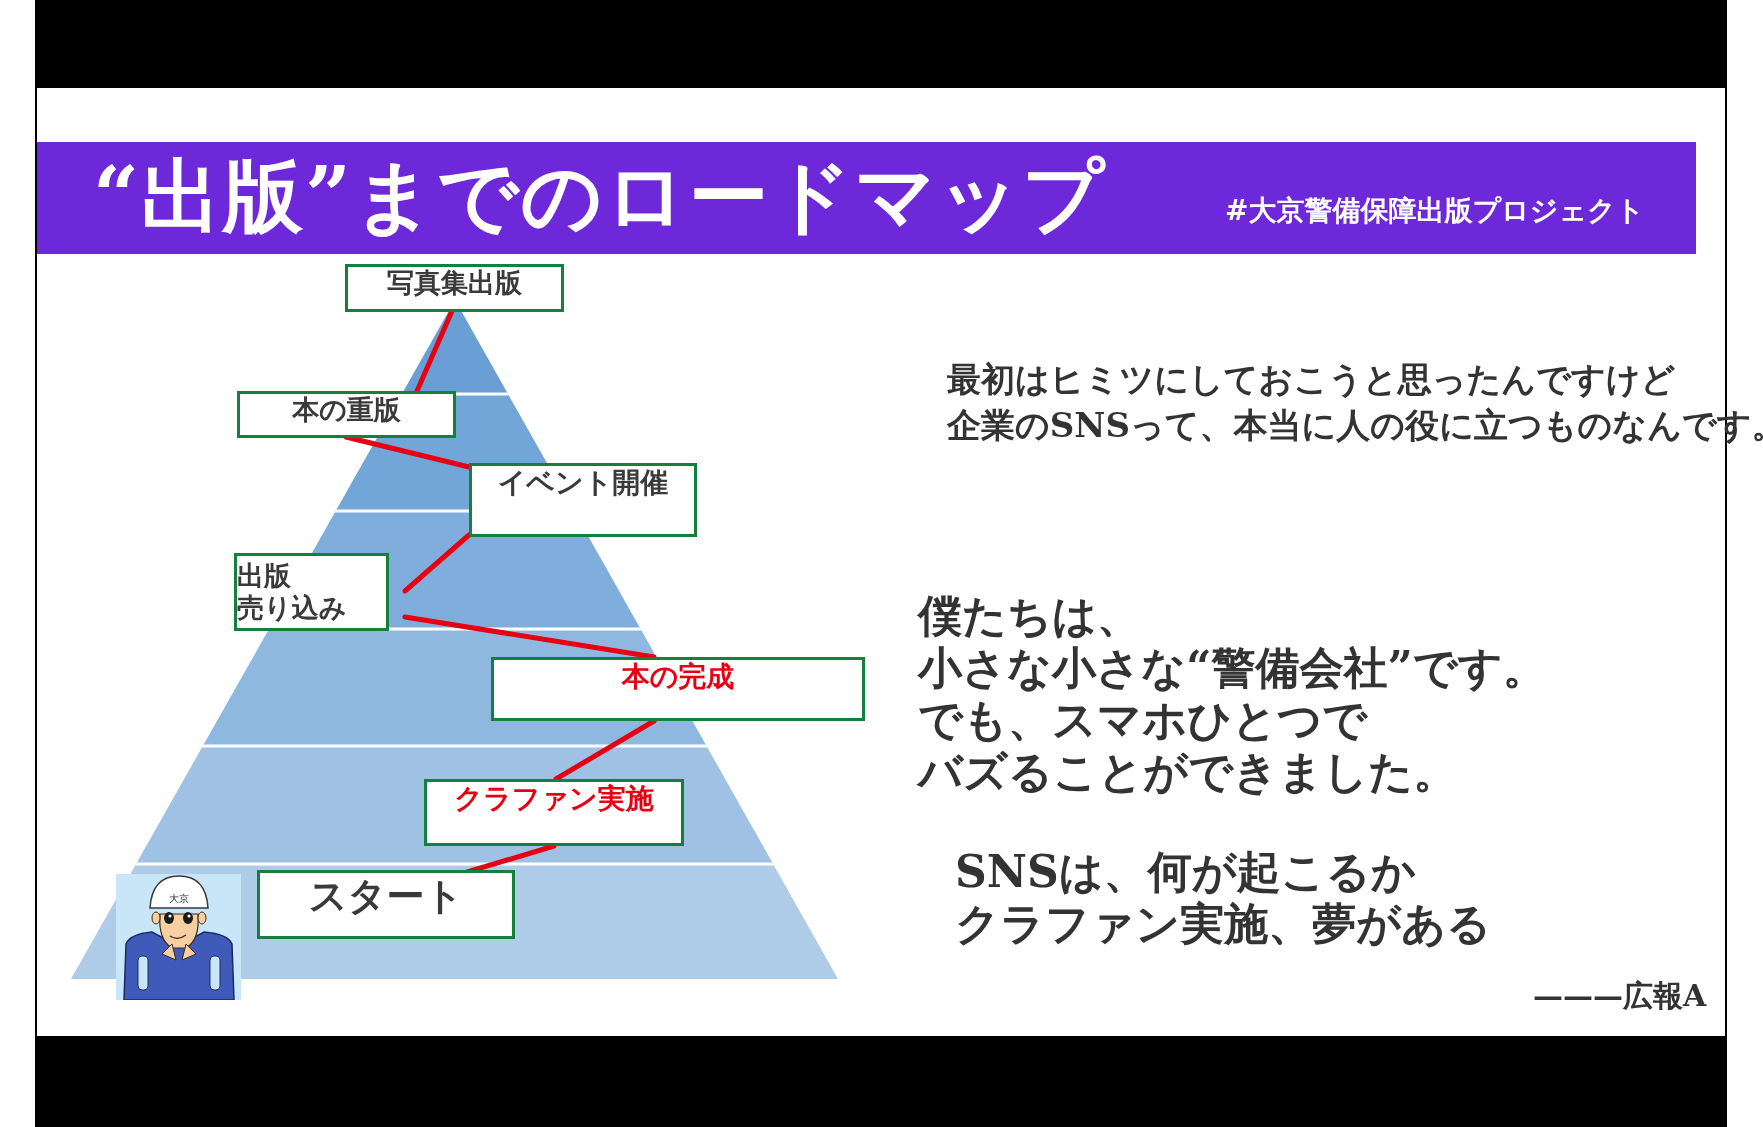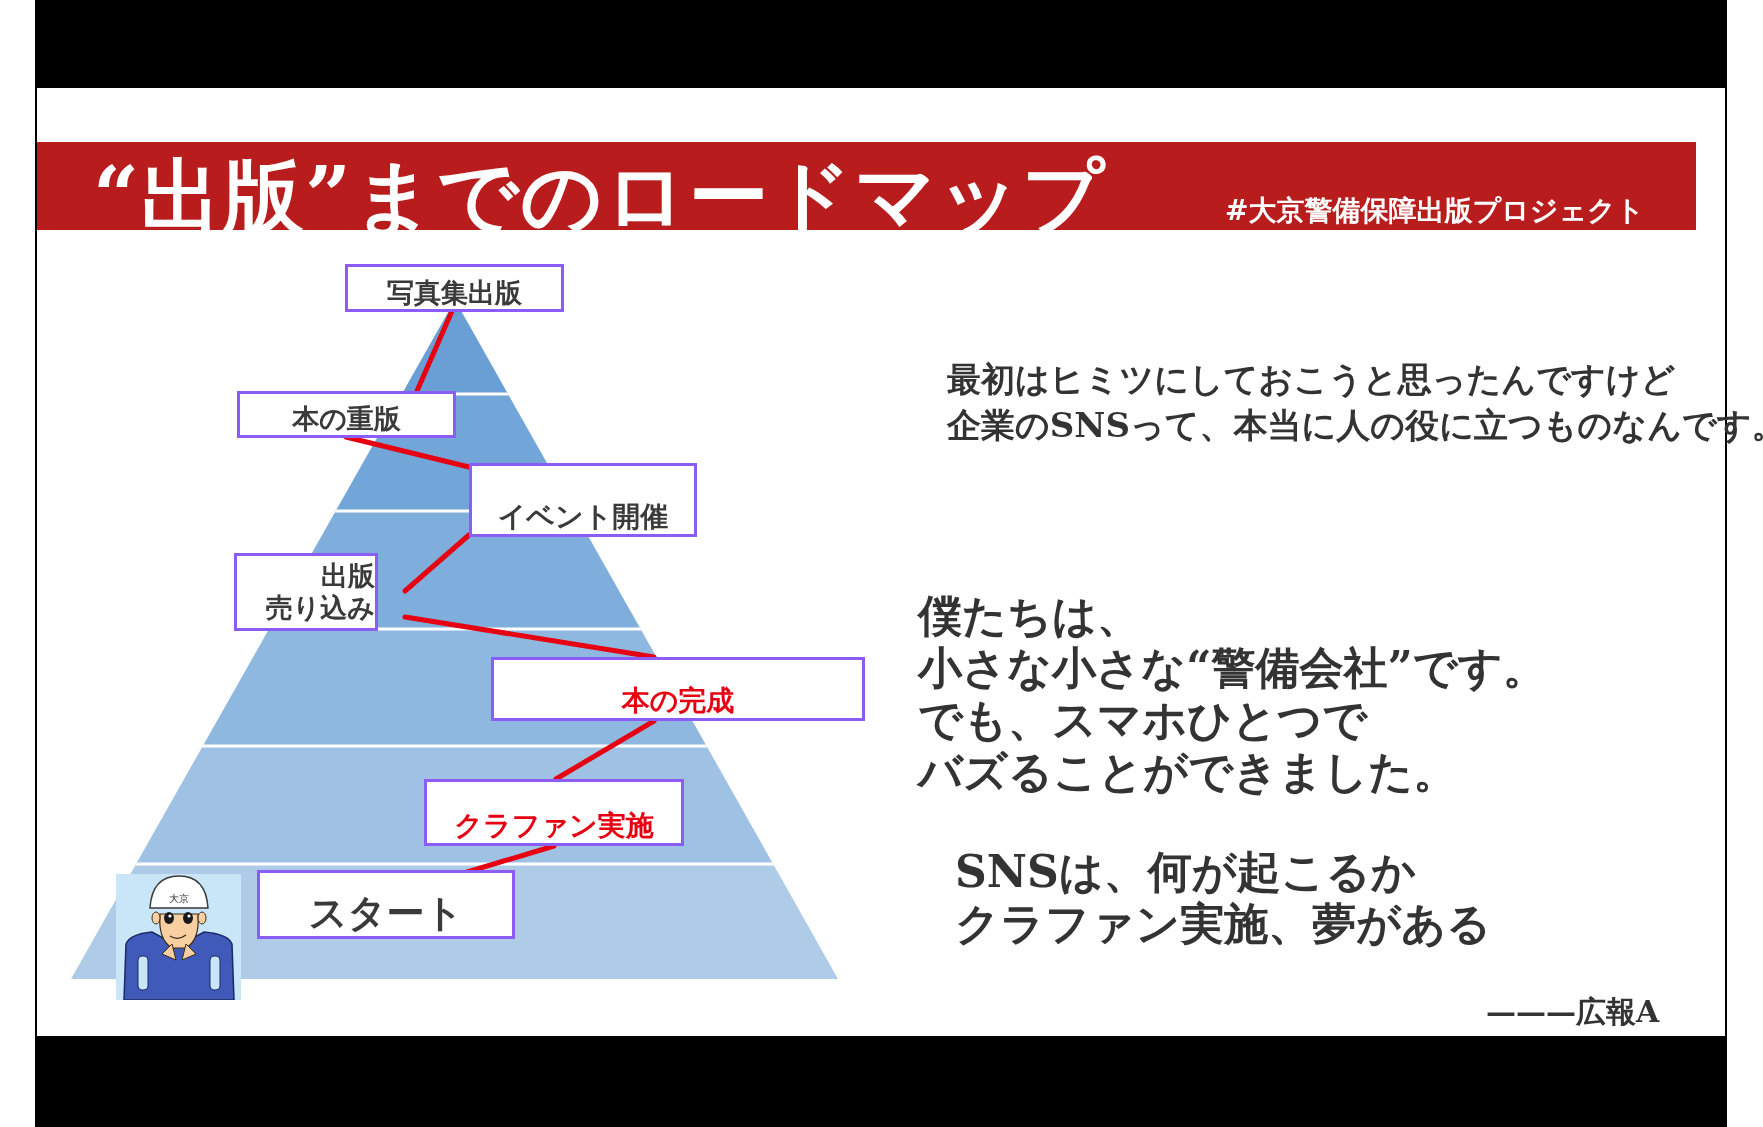--- a/index.html
+++ b/index.html
@@ -4,47 +4,47 @@
 <style>
   html, body { margin: 0; padding: 0; }
   body {
     width: 1763px; height: 1127px; position: relative; overflow: hidden;
     background: #ffffff;
     font-family: "DejaVu Serif", "Liberation Serif", serif;
   }
   .frame { position: absolute; left: 35px; top: 0; width: 1692px; height: 1127px; background: #000; }
   .slide { position: absolute; left: 37px; top: 88px; width: 1688px; height: 948px; background: #ffffff; }
   .banner {
-    position: absolute; left: 37px; top: 142px; width: 1659px; height: 88px;
-    background: #b91c1c; overflow: hidden;
+    position: absolute; left: 37px; top: 142px; width: 1659px; height: 112px;
+    background: #6d28d9; overflow: hidden;
   }
   .title {
     position: absolute; left: 56px; top: 6px; color: #ffffff;
     font-size: 80px; font-weight: bold; line-height: 96px; white-space: nowrap;
     letter-spacing: 2px;
   }
   .hashtag {
     position: absolute; left: 1188px; top: 52px; color: #ffffff;
     font-size: 28px; font-weight: bold; line-height: 34px; white-space: nowrap;
   }
   svg.pyr { position: absolute; left: 0; top: 0; }
   .box {
-    position: absolute; background: #ffffff; border: 3px solid #8b5cf6;
-    box-sizing: border-box; display: flex; align-items: flex-end; justify-content: center;
+    position: absolute; background: #ffffff; border: 3px solid #15803d;
+    box-sizing: border-box; display: flex; align-items: flex-start; justify-content: center;
     font-weight: bold; color: #3a3a3a; text-align: center; line-height: 1.2;
   }
   .box.red { color: #e60012; }
   .mascot { position: absolute; left: 116px; top: 874px; width: 125px; height: 126px; }
   .quote {
     position: absolute; color: #333333; font-weight: bold; white-space: nowrap;
   }
   .q1 { left: 947px; top: 356px; font-size: 34px; line-height: 46px; }
   .q2 { left: 918px; top: 590px; font-size: 44px; line-height: 52px; }
   .q3 { left: 955px; top: 846px; font-size: 44px; line-height: 52px; }
-  .attr { position: absolute; left: 1486px; top: 978px; font-size: 30px; line-height: 36px; color: #333; font-weight: bold; white-space: nowrap; margin-top: 16px; }
+  .attr { position: absolute; left: 1533px; top: 978px; font-size: 30px; line-height: 36px; color: #333; font-weight: bold; white-space: nowrap; }
   .line { display: block; }
 </style>
 </head>
 <body>
 
 <div class="frame"></div>
 <div class="slide"></div>
 
 <div class="banner">
   <div class="title">“出版”までのロードマップ</div>
@@ -84,21 +84,21 @@
 
 <div class="box" style="left:345px;top:264px;width:219px;height:48px;font-size:27px;">
   <span>写真集出版</span>
 </div>
 <div class="box" style="left:237px;top:391px;width:219px;height:47px;font-size:27px;">
   <span>本の重版</span>
 </div>
 <div class="box" style="left:469px;top:463px;width:228px;height:74px;font-size:28px;">
   <span>イベント開催</span>
 </div>
-<div class="box" style="left:234px;top:553px;width:144px;height:78px;font-size:27px;flex-direction:column;">
+<div class="box" style="left:234px;top:553px;width:155px;height:78px;font-size:27px;flex-direction:column;">
   <span class="line">出版</span>
   <span class="line">売り込み</span>
 </div>
 <div class="box red" style="left:491px;top:657px;width:374px;height:64px;font-size:28px;">
   <span>本の完成</span>
 </div>
 <div class="box red" style="left:424px;top:779px;width:260px;height:67px;font-size:28px;">
   <span>クラファン実施</span>
 </div>
 <div class="box" style="left:257px;top:870px;width:258px;height:69px;font-size:38px;">

